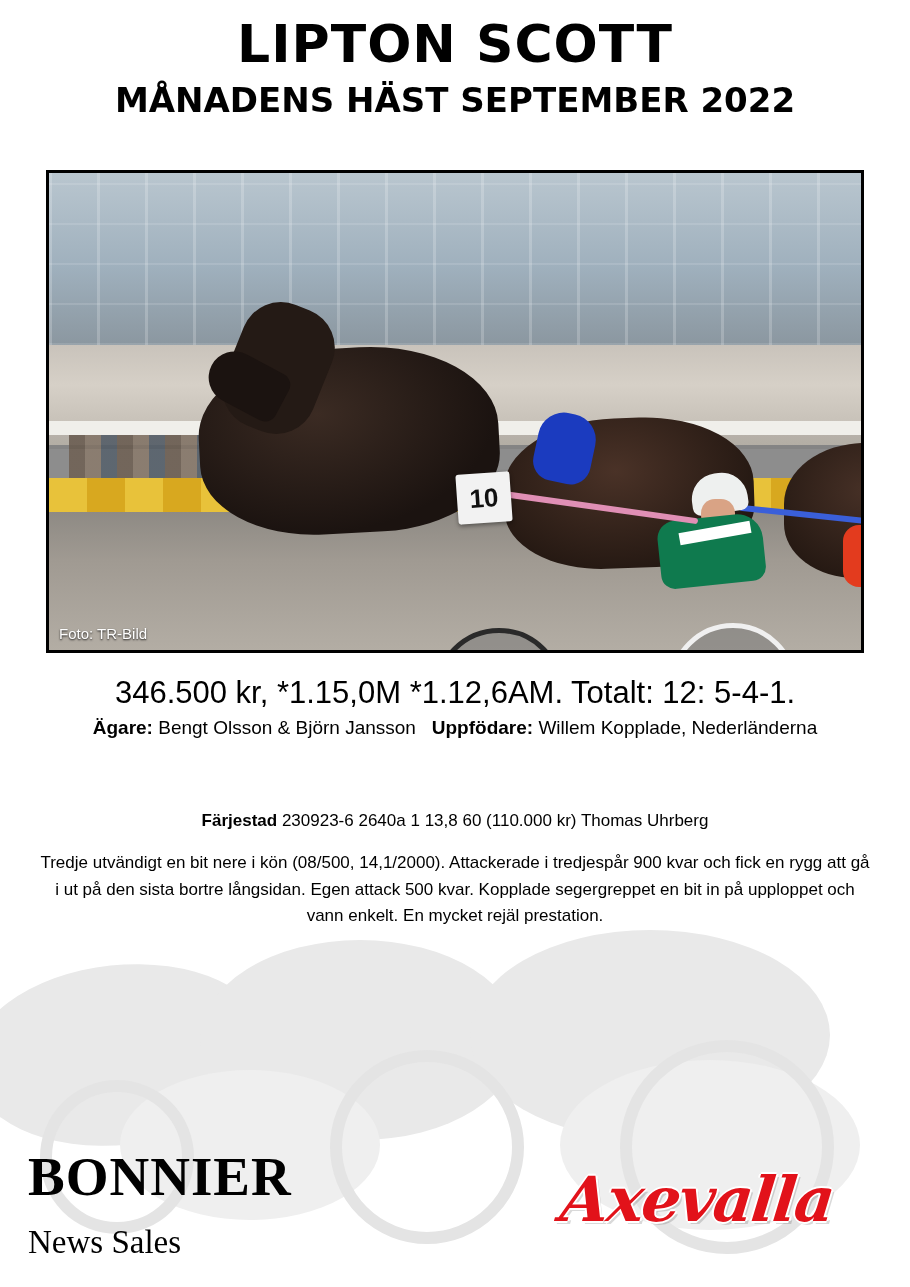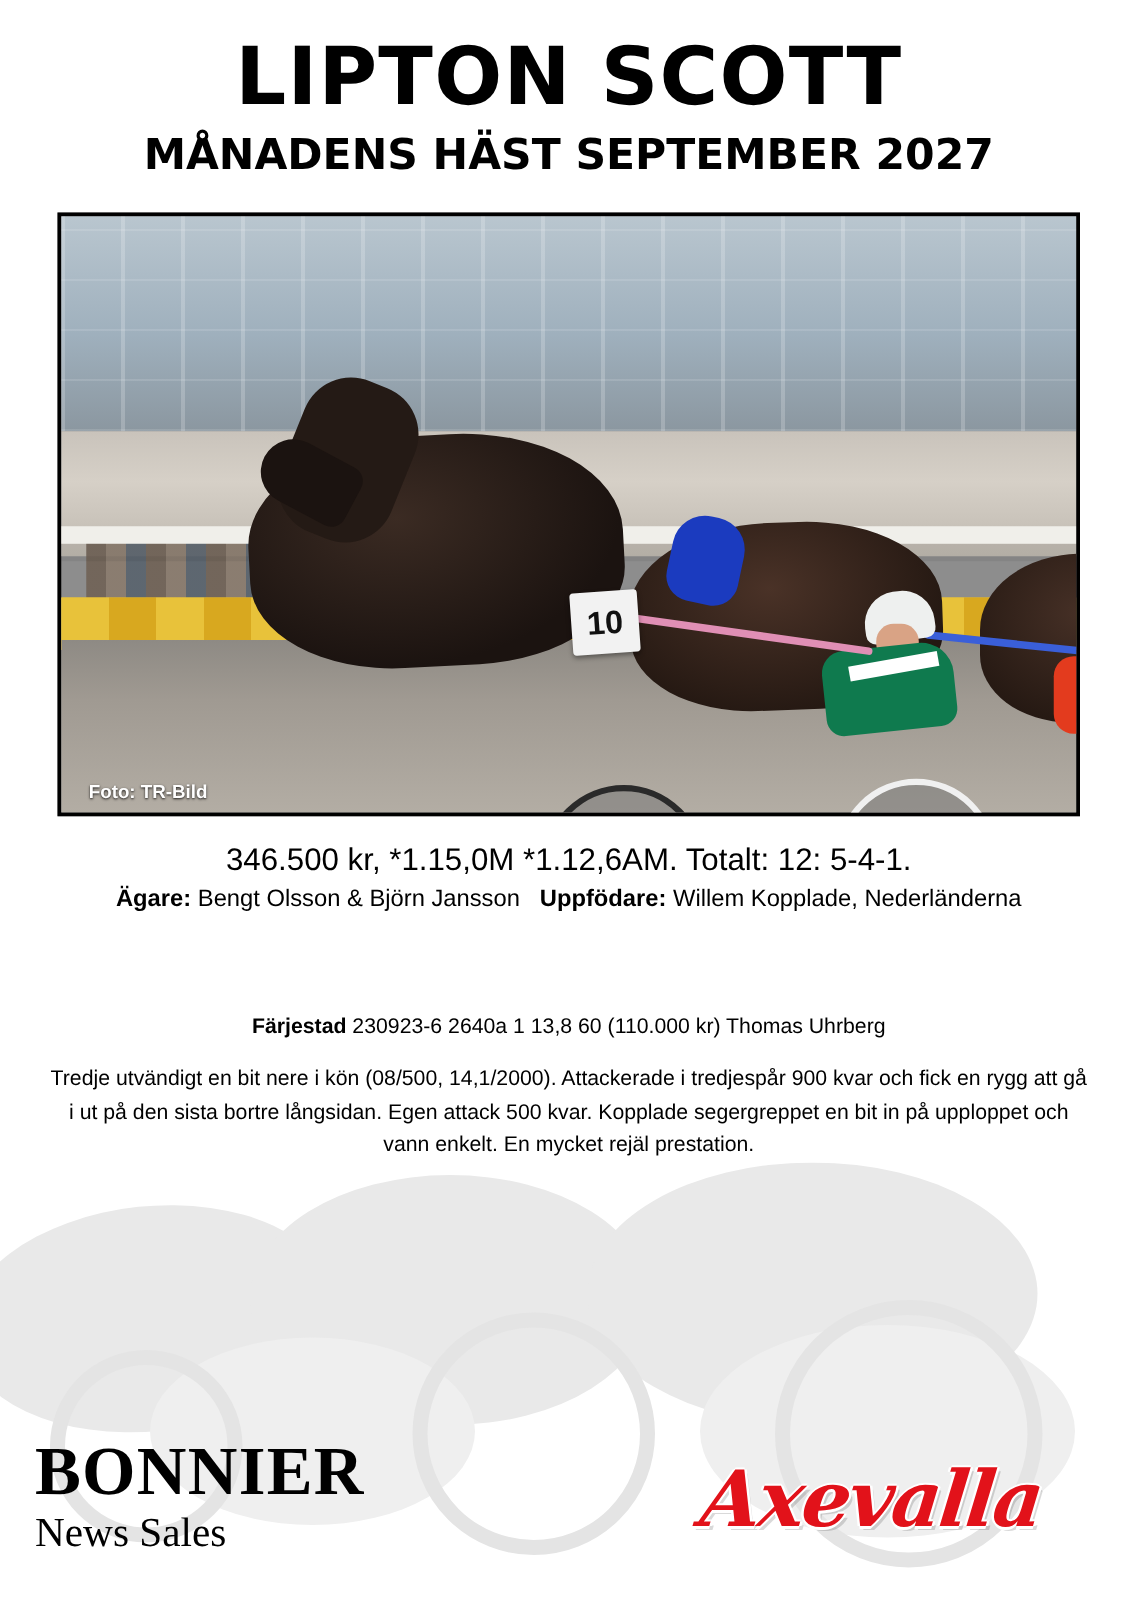--- a/index.html
+++ b/index.html
@@ -18,25 +18,25 @@
 
   
   .title-block {
     position: absolute;
     top: 18px;
     left: 0;
     width: 910px;
     text-align: center;
   }
   .main-title {
-    font-size: 64px;
+    font-size: 52px;
     font-weight: bold;
     letter-spacing: 1px;
     line-height: 1.0;
-    margin: 12px;
+    margin: 0;
     font-family: "DejaVu Sans", sans-serif;
   }
   .sub-title {
     font-size: 34px;
     font-weight: bold;
     line-height: 1.1;
     margin-top: 12px;
     font-family: "DejaVu Sans", sans-serif;
   }
 
@@ -179,25 +179,25 @@
   }
   .shaft-1 { left: 430px; top: 330px; width: 220px; transform: rotate(8deg); background:#e08fb5; }
   .shaft-2 { left: 690px; top: 340px; width: 160px; transform: rotate(6deg); }
   .crowd {
     position: absolute; left: 20px; top: 255px; width: 230px; height: 80px;
     background: repeating-linear-gradient(90deg,#6e5f52 0 16px,#8a7a6b 16px 32px,#55606b 32px 48px);
     opacity: .85; border-radius: 4px;
   }
   .photo-credit {
     position: absolute;
-    left: 22px;
+    left: 10px;
     bottom: 8px;
     color: #ffffff;
     font-size: 15px;
-    font-weight: bold;
+    font-weight: normal;
     text-shadow: 0 1px 2px rgba(0,0,0,.9);
   }
   .mcd {
     position: absolute; right: 70px; top: 345px; width: 64px; height: 46px;
     background: #2f6f3f; border-radius: 3px;
   }
   .mcd::after {
     content: "M";
     position: absolute; left: 0; right: 0; top: 4px;
     text-align: center; color: #f6c02b; font-weight: bold; font-size: 26px;
@@ -206,21 +206,21 @@
 
   
   .stats {
     position: absolute;
     top: 672px;
     left: 0;
     width: 910px;
     text-align: center;
   }
   .stats-line1 {
-    font-size: 25px;
+    font-size: 31px;
     line-height: 1.35;
   }
   .stats-line2, .stats-line3 {
     font-size: 19px;
     line-height: 1.45;
   }
   .lbl { font-weight: bold; }
 
   
   .report {
@@ -280,21 +280,21 @@
     font-family: "Liberation Serif", serif;
     font-weight: bold;
     font-size: 55px;
     letter-spacing: 1px;
     line-height: 1;
   }
   .bonnier-sub {
     font-family: "Liberation Serif", serif;
     font-size: 33px;
     line-height: 1.1;
-    margin-top: 5px;
+    margin-top: 20px;
   }
   .arevalla {
     position: absolute;
     right: 22px;
     top: 8px;
     width: 380px;
     height: 86px;
   }
   .arevalla-text {
     font-family: "DejaVu Serif", serif;
@@ -310,21 +310,21 @@
        0 2px 0 #ffffff, 0 -2px 0 #ffffff,
        3px 3px 0 rgba(0,0,0,.15);
     transform: skewX(-6deg);
   }
 </style>
 </head>
 <body>
 
 <div class="title-block">
   <div class="main-title">LIPTON SCOTT</div>
-  <div class="sub-title">MÅNADENS HÄST SEPTEMBER 2027</div>
+  <div class="sub-title">MÅNADENS HÄST SEPTEMBER 2022</div>
 </div>
 
 <div class="photo-frame">
   <div class="photo-sky"></div>
   <div class="photo-glass"></div>
   <div class="photo-rail"></div>
   <div class="crowd"></div>
   <div class="rail-white-bar"></div>
   <div class="rail-banner"></div>
   <div class="mcd"></div>

